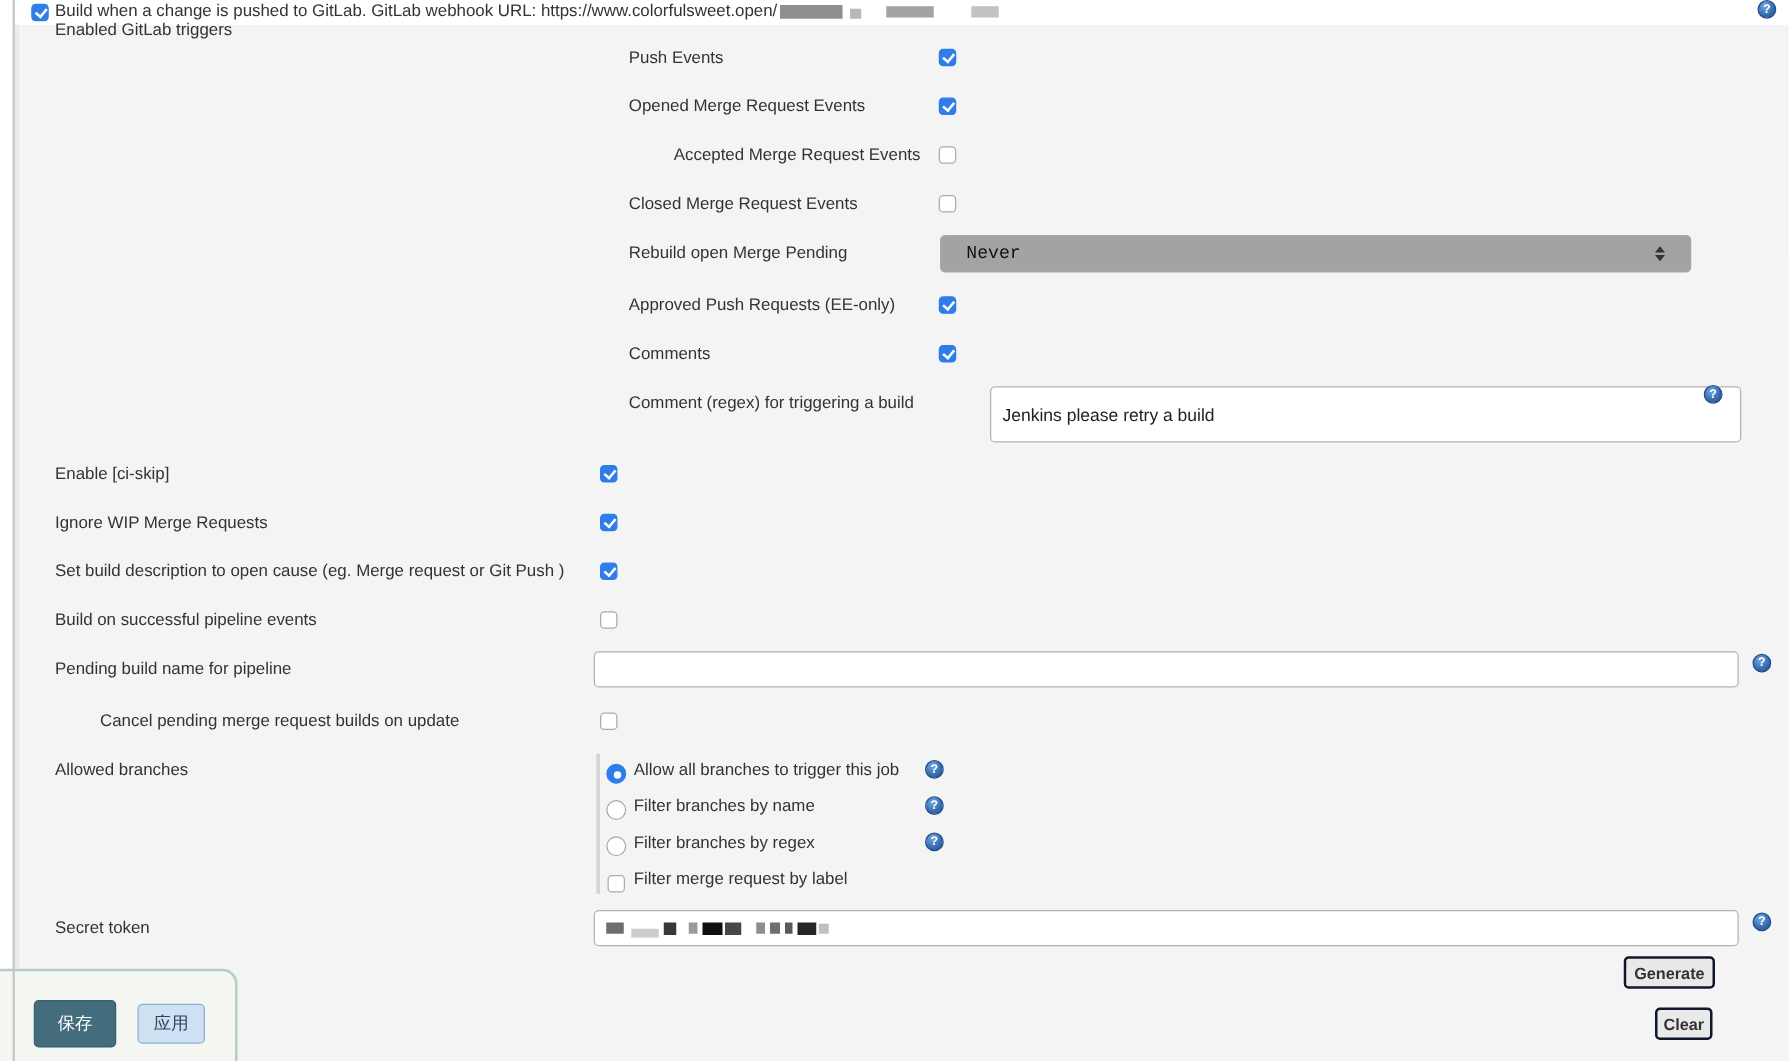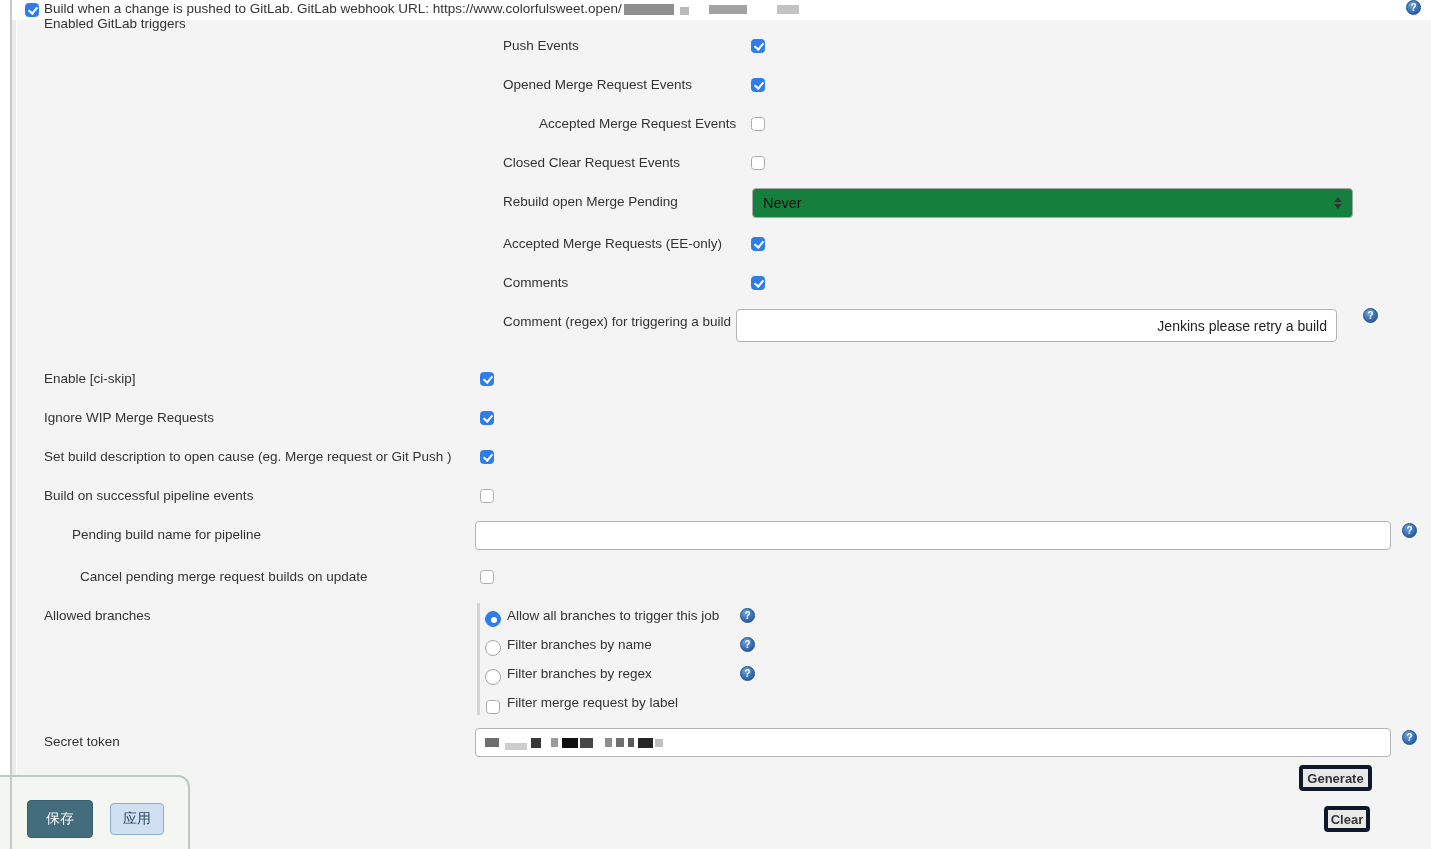--- a/index.html
+++ b/index.html
@@ -9,27 +9,27 @@
   .vband{position:absolute;left:12px;top:20px;width:4px;height:829px;background:#ececec;z-index:1;}
   .lbl{position:absolute;font-size:13.5px;color:#333;white-space:nowrap;z-index:3;line-height:16px;}
   .cb{position:absolute;width:14px;height:14px;border:1px solid #ababab;border-radius:3.5px;background:#fff;box-sizing:border-box;z-index:3;cursor:pointer;}
   .cb.on{background:#2e7de9;border-color:#2e7de9;}
   .cb.on::after{content:"";position:absolute;left:4px;top:1px;width:4px;height:7px;border:solid #fff;border-width:0 2px 2px 0;transform:rotate(40deg);}
   .radio{position:absolute;width:16px;height:16px;border:1px solid #a8a8a8;border-radius:50%;background:#fff;box-sizing:border-box;z-index:3;cursor:pointer;}
   .radio.on{background:#2e7de9;border-color:#2e7de9;}
   .radio.on::after{content:"";position:absolute;left:5px;top:5px;width:6px;height:6px;border-radius:50%;background:#fff;}
   .help{position:absolute;width:15px;height:15px;border-radius:50%;background:radial-gradient(circle at 38% 30%,#6fa8e2 0%,#3a6fb0 55%,#274f86 100%);border:1px solid #1f4e8c;box-sizing:border-box;color:#fff;font-size:10px;font-weight:bold;text-align:center;line-height:13px;z-index:4;cursor:pointer;}
   .tinput{position:absolute;background:#fff;border:1px solid #b3b3b3;border-radius:4px;box-sizing:border-box;font-size:14px;color:#222;padding:0 9px;z-index:3;font-family:"Liberation Sans","DejaVu Sans",sans-serif;}
-  .selectbox{position:absolute;background:#15803d;border:1px solid #a8a8a8;border-radius:4px;box-sizing:border-box;display:flex;align-items:center;padding:0 10px;font-size:14.5px;color:#111;z-index:3;cursor:pointer;}
+  .selectbox{position:absolute;background:#a3a3a3;border:1px solid #a8a8a8;border-radius:4px;box-sizing:border-box;display:flex;align-items:center;padding:0 20px;font-size:14.5px;color:#111;z-index:3;cursor:pointer;font-family:Liberation Mono, monospace;}
   .selarrows{margin-left:auto;display:flex;flex-direction:column;align-items:center;line-height:0;}
   .selarrows .tri{width:0;height:0;border-left:4px solid transparent;border-right:4px solid transparent;}
   .tri.up{border-bottom:5px solid #333;margin-bottom:2px;}
   .tri.dn{border-top:5px solid #333;}
   .divider{position:absolute;width:3px;background:#d4d4d4;z-index:2;}
-  .gbtn{position:absolute;background:#e9e9e9;border:4px solid #0f172a;border-radius:4px;box-sizing:border-box;font-size:13px;font-weight:600;color:#333;display:flex;align-items:center;justify-content:center;z-index:3;cursor:pointer;}
+  .gbtn{position:absolute;background:#e9e9e9;border:2px solid #0f172a;border-radius:4px;box-sizing:border-box;font-size:13px;font-weight:600;color:#333;display:flex;align-items:center;justify-content:center;z-index:3;cursor:pointer;}
   .savepanel{position:absolute;left:-14px;top:775px;width:204px;height:84px;background:#f4f7f1;border:2px solid #b6cdc3;border-top-right-radius:12px;z-index:5;box-sizing:border-box;}
   .savebtn{position:absolute;left:27px;top:800px;width:66px;height:38px;background:#436c7c;border:1px solid #3a5f6e;border-radius:4px;color:#fff;font-size:14px;display:flex;align-items:center;justify-content:center;z-index:7;cursor:pointer;box-sizing:border-box;}
   .applybtn{position:absolute;left:110px;top:803px;width:54px;height:32px;background:#cfe0f2;border:1px solid #8cb0d4;border-radius:4px;color:#29455c;font-size:14px;display:flex;align-items:center;justify-content:center;z-index:7;cursor:pointer;box-sizing:border-box;}
   .redact{display:inline-block;z-index:3;}
   .rrow{position:absolute;display:flex;align-items:center;z-index:3;}
   .blk{display:inline-block;}
 </style>
 </head>
 <body>
 
@@ -55,55 +55,55 @@
 
   <span class="lbl" style="left:503px;top:38px;">Push Events</span>
   <span class="cb on" style="left:751px;top:39px;"></span>
 
   <span class="lbl" style="left:503px;top:77px;">Opened Merge Request Events</span>
   <span class="cb on" style="left:751px;top:78px;"></span>
 
   <span class="lbl" style="left:503px;top:116px;margin-left:36px;">Accepted Merge Request Events</span>
   <span class="cb" style="left:751px;top:117px;"></span>
 
-  <span class="lbl" style="left:503px;top:155px;">Closed Clear Request Events</span>
+  <span class="lbl" style="left:503px;top:155px;">Closed Merge Request Events</span>
   <span class="cb" style="left:751px;top:156px;"></span>
 
   <span class="lbl" style="left:503px;top:194px;">Rebuild open Merge Pending</span>
   <div class="selectbox" style="left:752px;top:188px;width:601px;height:30px;">
     <span>Never</span>
     <span class="selarrows">
         <span class="tri up"></span>
         <span class="tri dn"></span>
       </span>
   </div>
 
-  <span class="lbl" style="left:503px;top:236px;">Accepted Merge Requests (EE-only)</span>
+  <span class="lbl" style="left:503px;top:236px;">Approved Push Requests (EE-only)</span>
   <span class="cb on" style="left:751px;top:237px;"></span>
 
   <span class="lbl" style="left:503px;top:275px;">Comments</span>
   <span class="cb on" style="left:751px;top:276px;"></span>
 
   <span class="lbl" style="left:503px;top:314px;">Comment (regex) for triggering a build</span>
-  <input class="tinput" style="left: 736px; top: 309px; width: 601px; height: 33px; text-align: right;" value="Jenkins please retry a build">
+  <input class="tinput" style="left: 792px; top: 309px; width: 601px; height: 45px;" value="Jenkins please retry a build">
   <span class="help" style="left:1363px;top:308px;">?</span>
 
   <span class="lbl" style="left:44px;top:371px;">Enable [ci-skip]</span>
   <span class="cb on" style="left:480px;top:372px;"></span>
 
   <span class="lbl" style="left:44px;top:410px;">Ignore WIP Merge Requests</span>
   <span class="cb on" style="left:480px;top:411px;"></span>
 
   <span class="lbl" style="left:44px;top:449px;">Set build description to open cause (eg. Merge request or Git Push )</span>
   <span class="cb on" style="left:480px;top:450px;"></span>
 
   <span class="lbl" style="left:44px;top:488px;">Build on successful pipeline events</span>
   <span class="cb" style="left:480px;top:489px;"></span>
 
-  <span class="lbl" style="left:44px;top:527px;margin-left:28px;">Pending build name for pipeline</span>
+  <span class="lbl" style="left:44px;top:527px;">Pending build name for pipeline</span>
   <input class="tinput" style="left: 475px; top: 521px; width: 916px; height: 29px;" value="">
   <span class="help" style="left:1402px;top:523px;">?</span>
 
   <span class="lbl" style="left:44px;top:569px;margin-left:36px;">Cancel pending merge request builds on update</span>
   <span class="cb" style="left:480px;top:570px;"></span>
 
   <span class="lbl" style="left:44px;top:608px;">Allowed branches</span>
   <div class="divider" style="left:477px;top:603px;height:112px;"></div>
 
   <span class="radio on" style="left:485px;top:611px;"></span>

